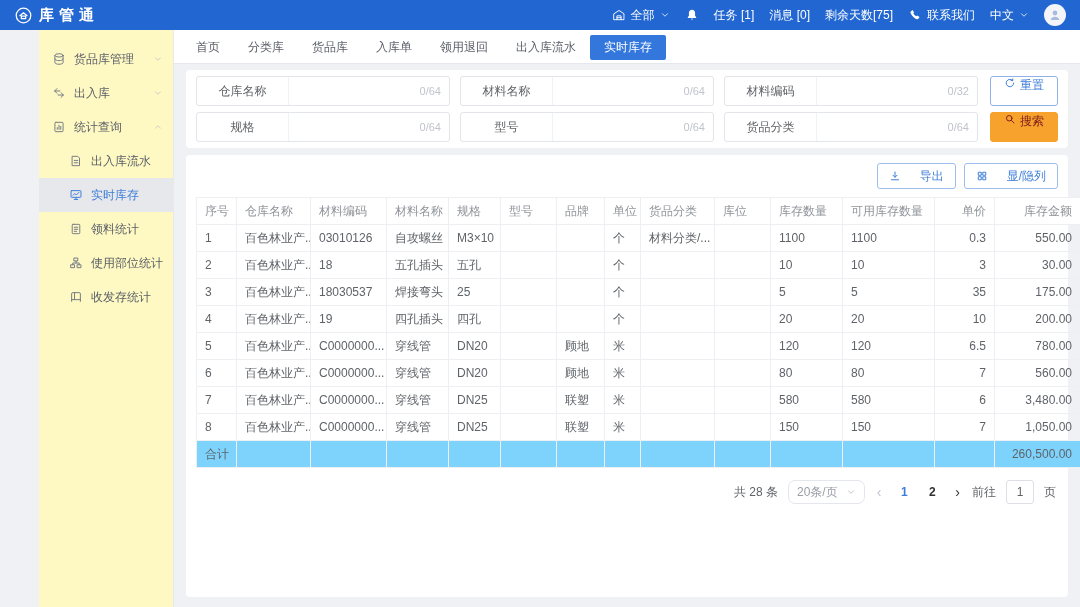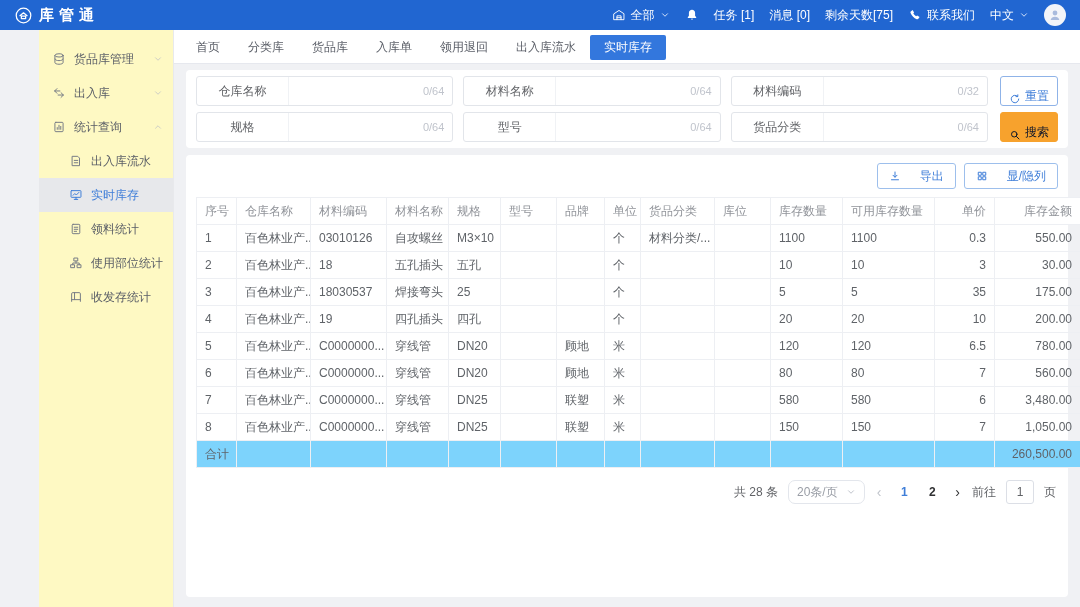--- a/index.html
+++ b/index.html
@@ -49,26 +49,26 @@
   .search-card { margin-top: 6px; padding: 6px 10px; display: flex; flex-direction: column; gap: 6px; }
   .search-row { display: flex; gap: 12px; align-items: center; }
   .fields { flex: 1; display: flex; gap: 10px; min-width: 0; }
   .field { flex: 1; height: 30px; border: 1px solid #e2e5ea; border-radius: 3px;
     display: flex; align-items: center; background: #fff; min-width: 0; }
   .f-label { width: 92px; flex: none; text-align: center; color: #606266;
     border-right: 1px solid #f0f2f5; line-height: 28px; height: 100%; }
   .f-input { flex: 1; min-width: 0; border: none; outline: none; padding: 0 6px;
     font-size: 12px; font-family: inherit; color: #606266; background: transparent; }
   .f-count { color: #c0c4cc; font-size: 11px; padding-right: 8px; flex: none; }
-  .btn { height: 30px; width: 58px; flex: none; border-radius: 3px; font-size: 12px;
-    display: inline-flex; align-items: flex-end; justify-content: center; gap: 4px;
+  .btn { height: 30px; width: 68px; flex: none; border-radius: 3px; font-size: 12px;
+    display: inline-flex; align-items: flex-start; justify-content: center; gap: 4px;
     cursor: pointer; border: 1px solid transparent; font-family: inherit; }
   .btn .ic { width: 12px; height: 12px; }
   .btn-reset { background: #fff; border-color: #8fb3e8; color: var(--link-blue,#3f7ed8); }
-  .btn-search { background: var(--accent-orange,#f7a22d); border-color: var(--accent-orange,#f7a22d); color: #0f172a; font-family: Liberation Serif, serif; }
+  .btn-search { background: var(--accent-orange,#f7a22d); border-color: var(--accent-orange,#f7a22d); color: #7f1d1d; font-family: Liberation Serif, serif; }
 
   .table-card { margin-top: 7px; margin-bottom: 10px; padding: 8px 10px; flex: 1;
     display: flex; flex-direction: column; }
   .toolbar { display: flex; justify-content: flex-end; gap: 8px; margin-bottom: 8px; }
   .btn-sm { height: 26px; padding: 0 11px; background: #fff; border: 1px solid #9dbfec;
     color: var(--link-blue,#3f7ed8); border-radius: 3px; display: inline-flex; align-items: center;
     gap: 19px; font-size: 12px; cursor: pointer; font-family: inherit; }
   .btn-sm .ic { width: 12px; height: 12px; }
 
   

